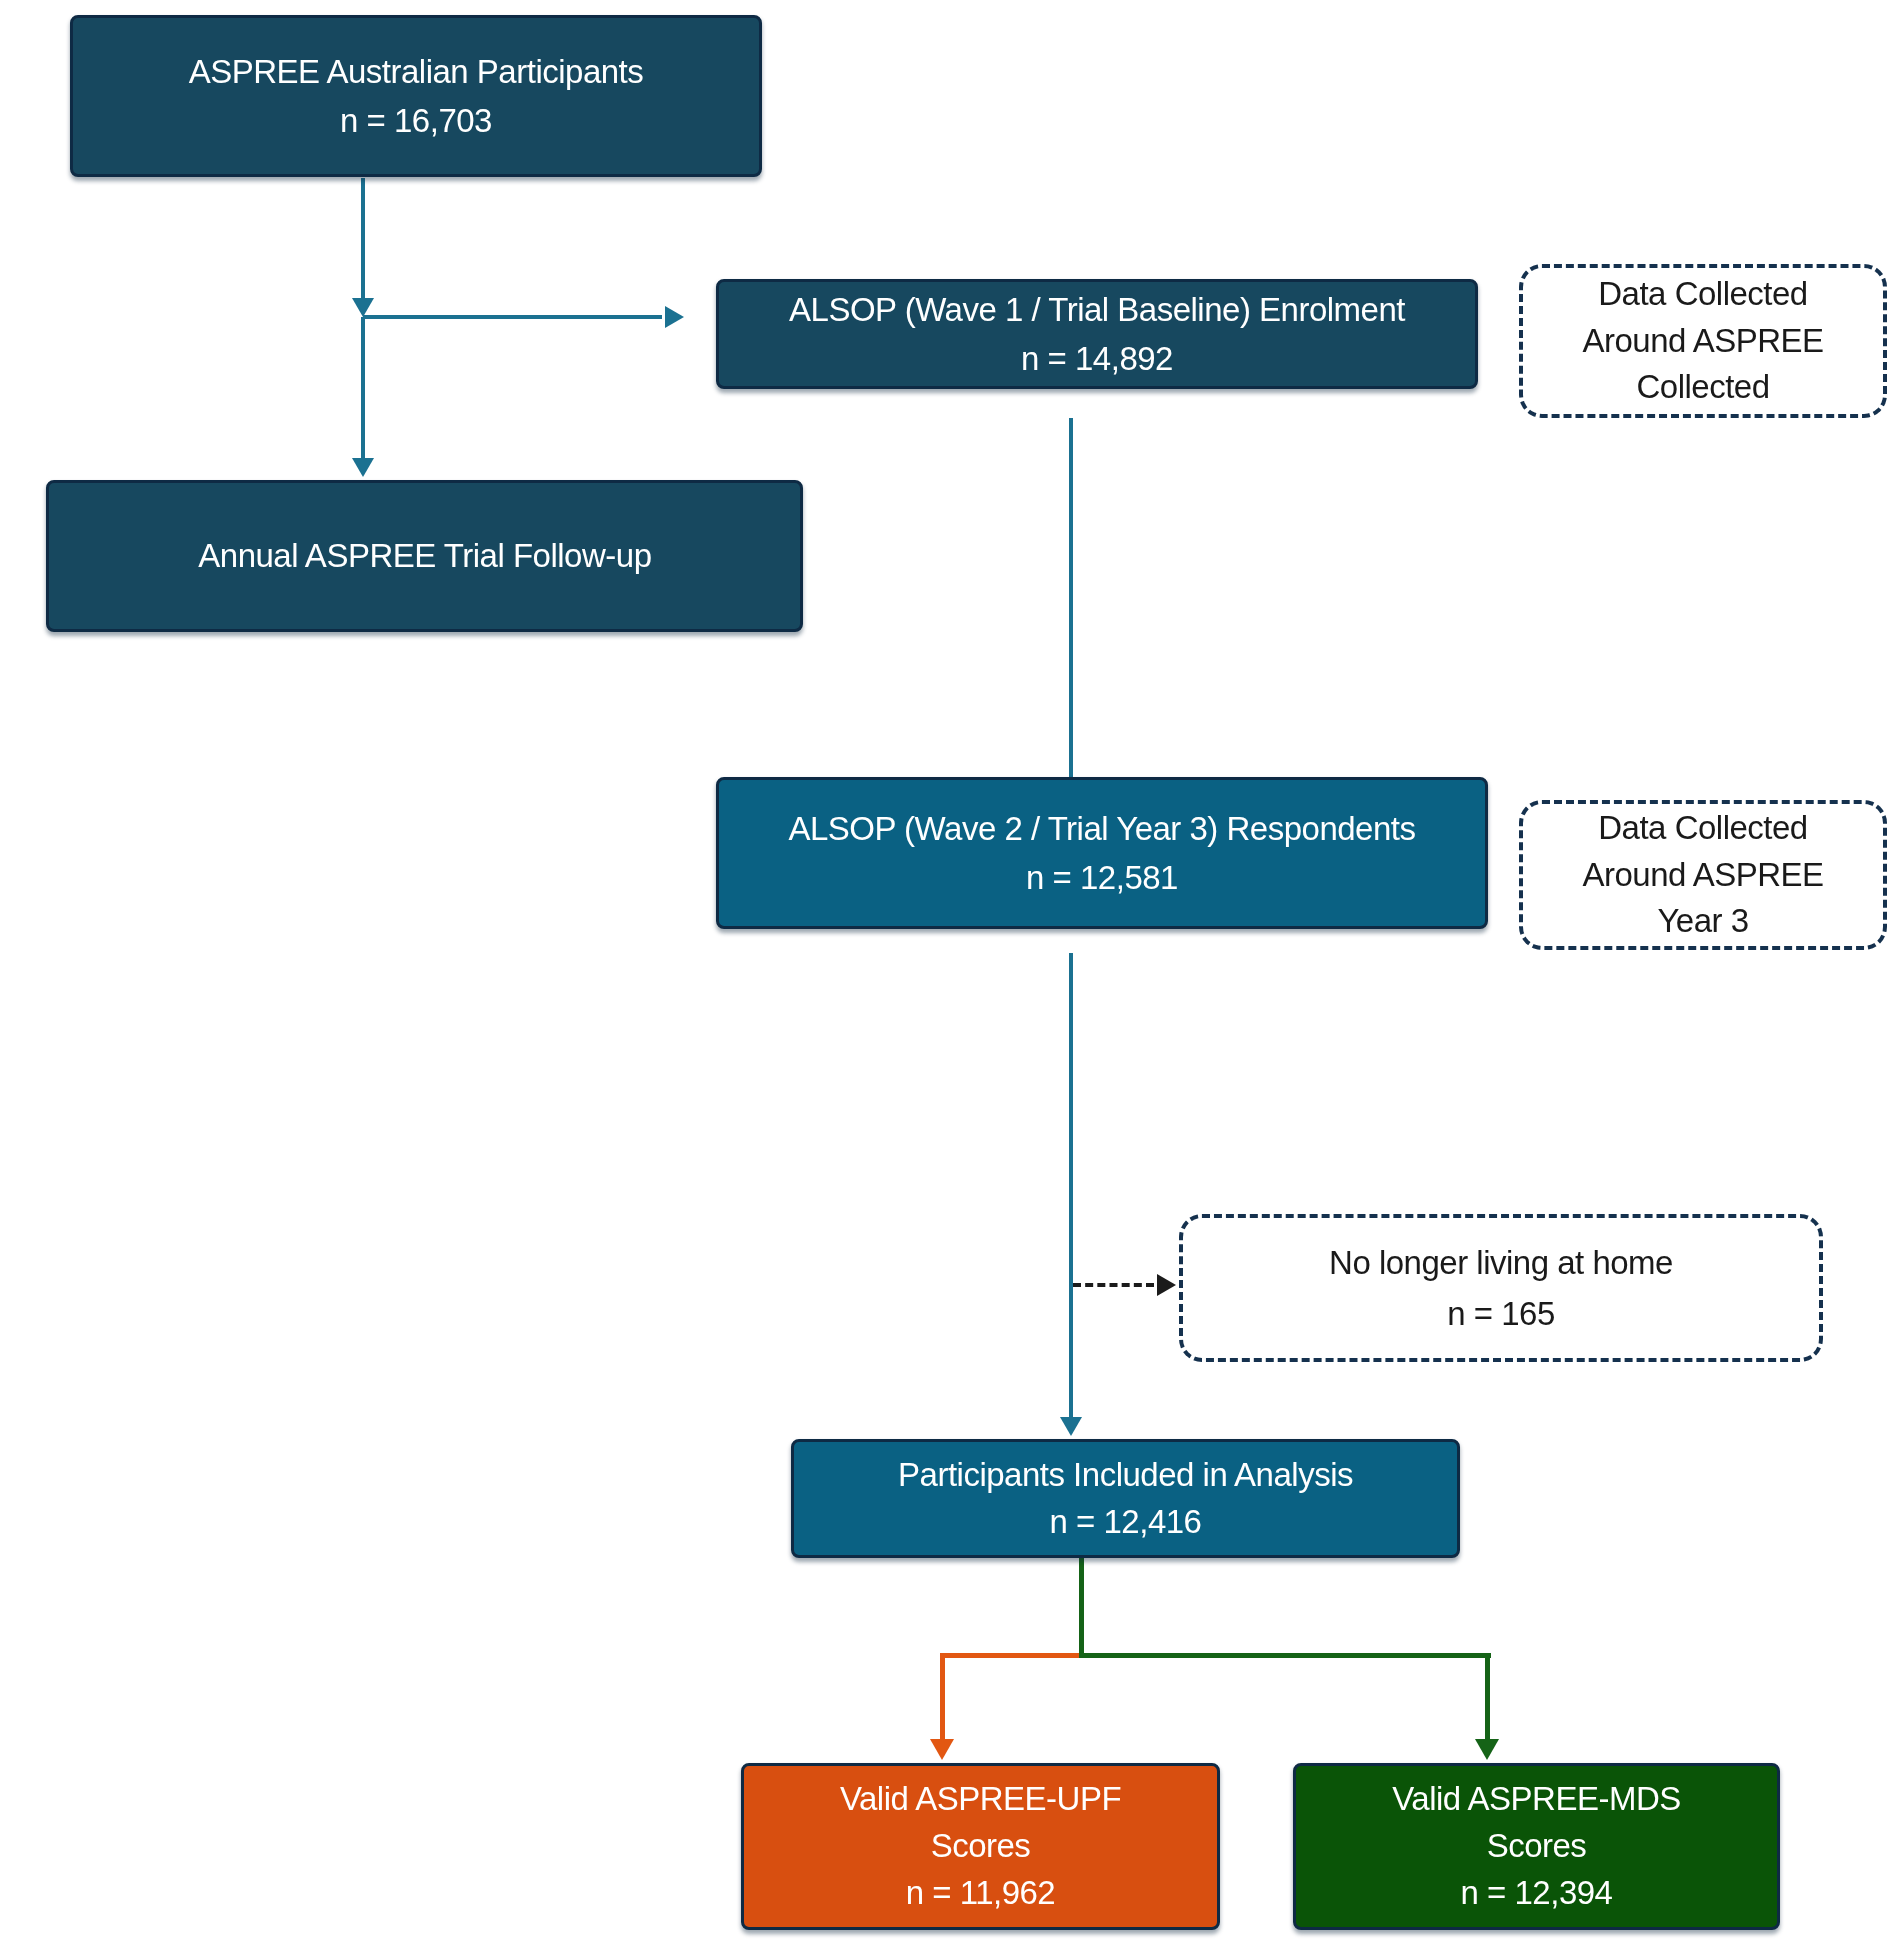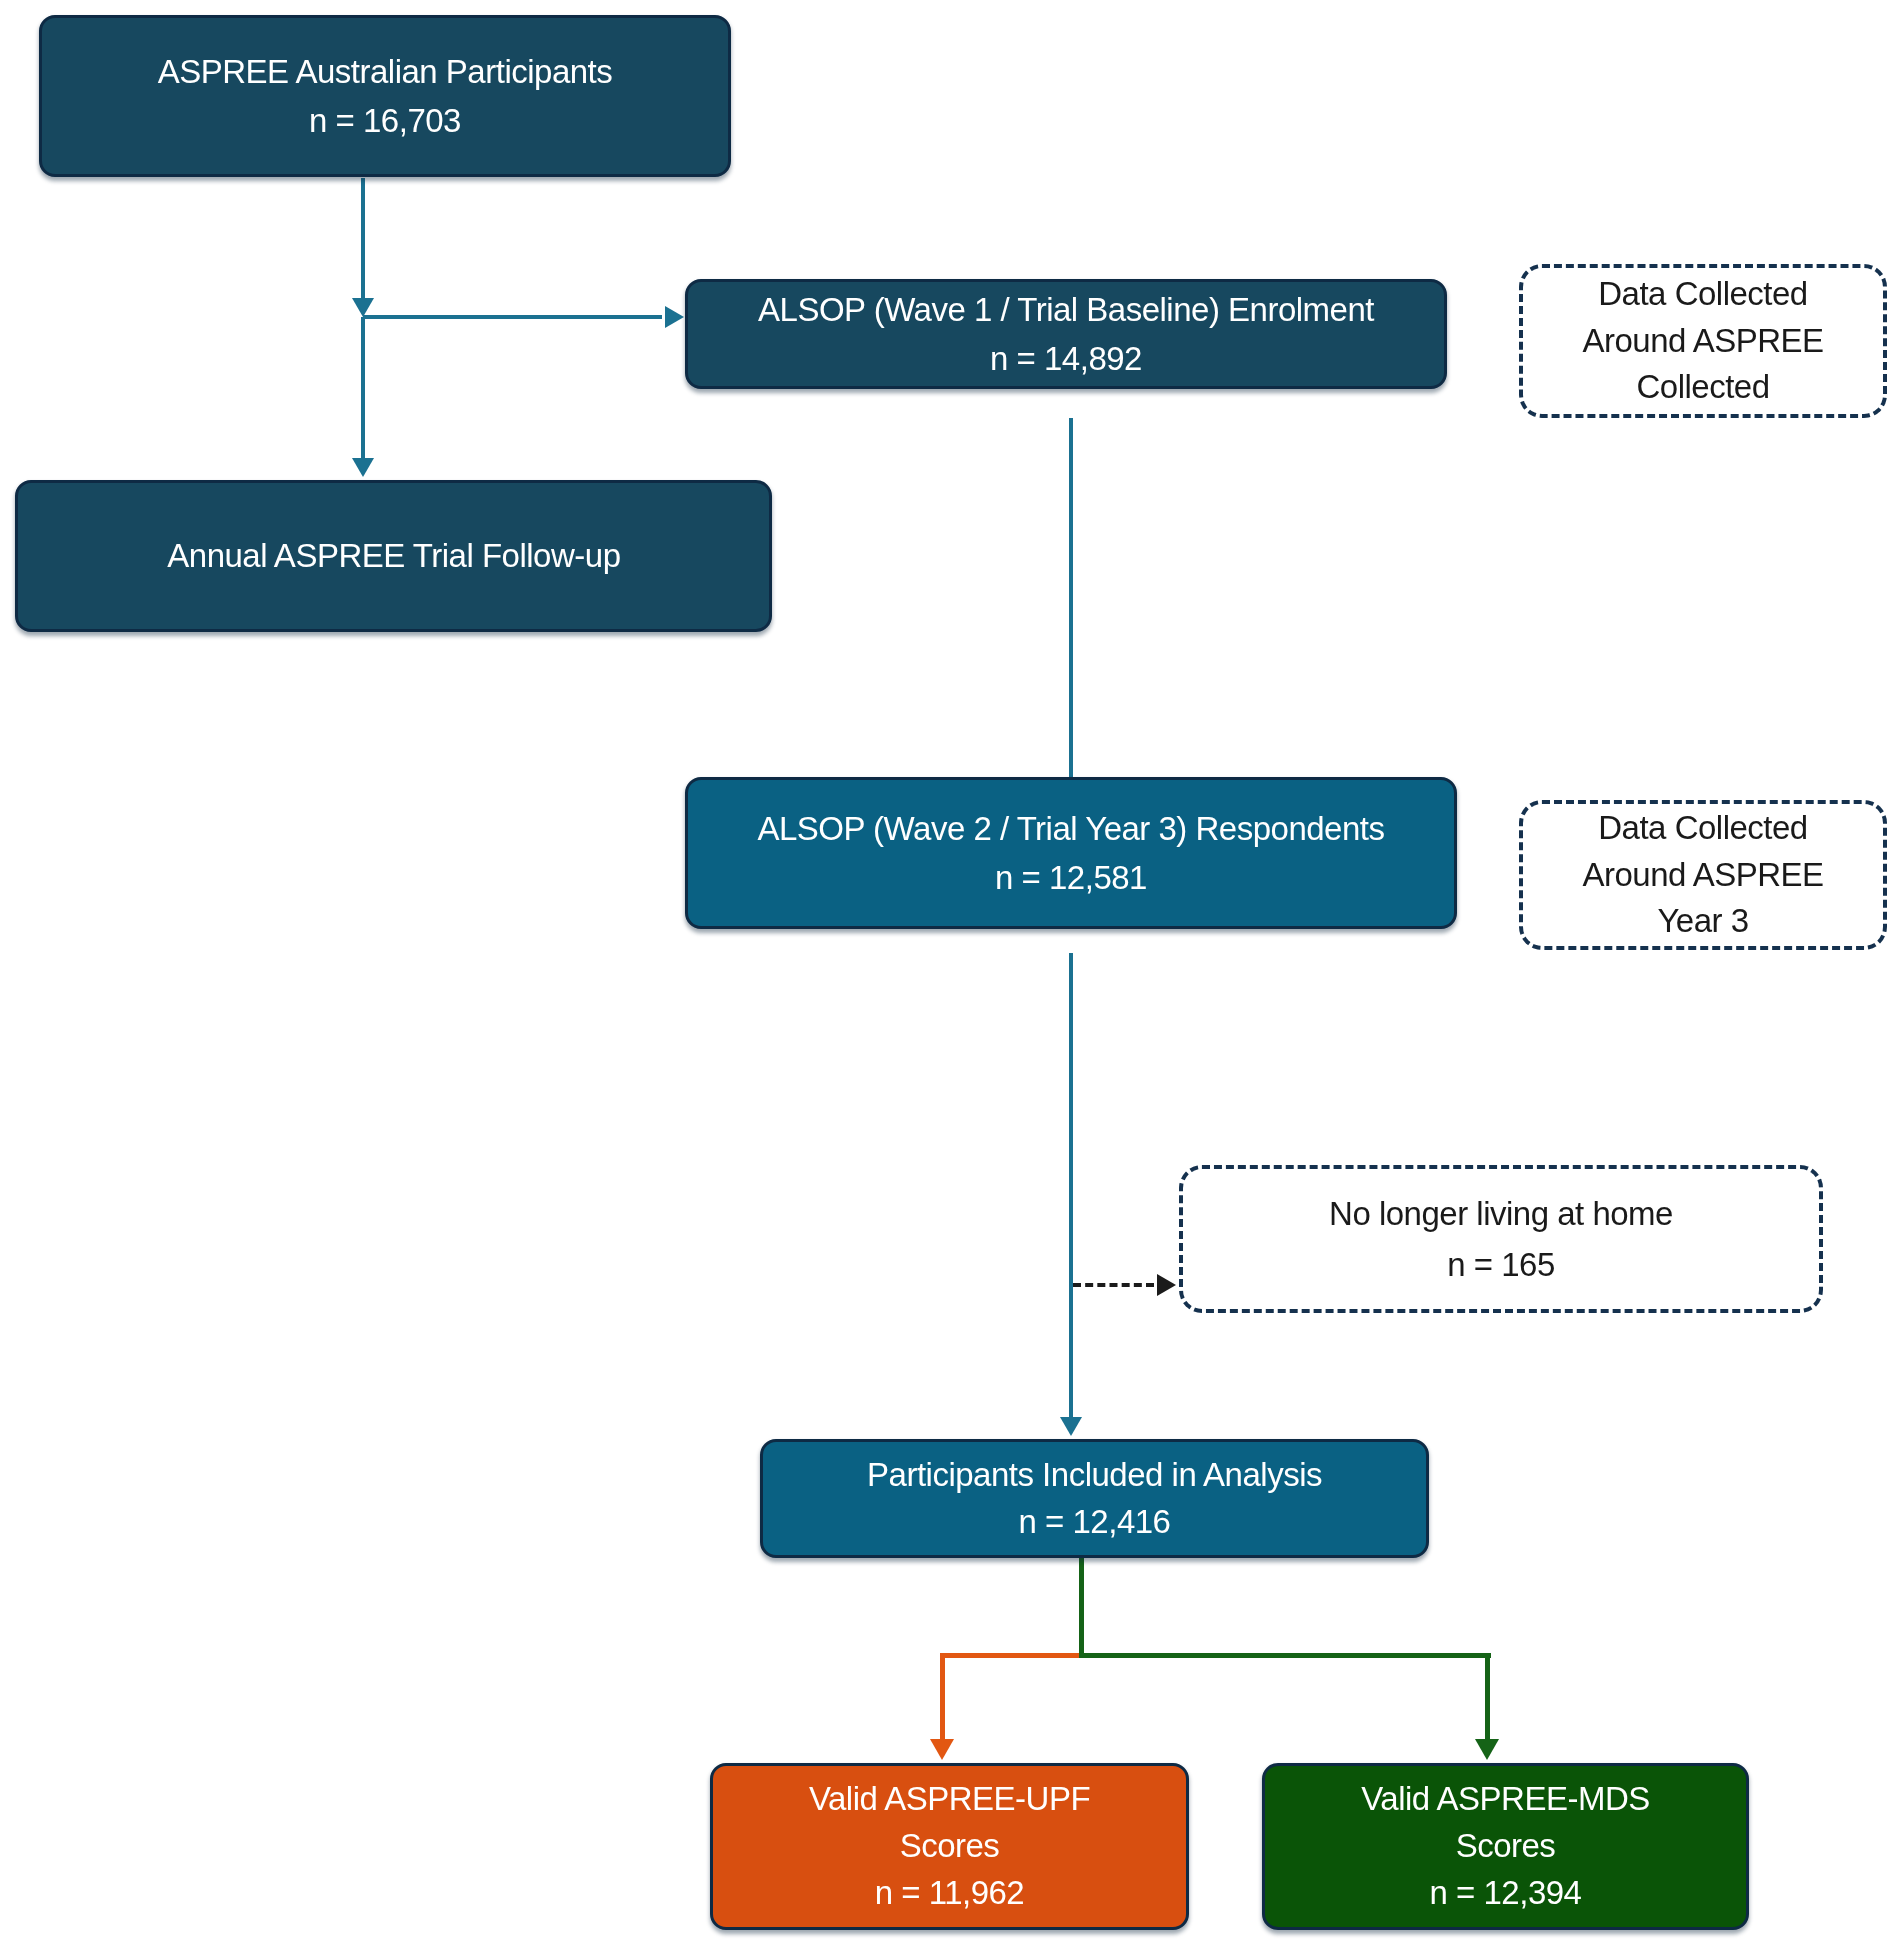--- a/index.html
+++ b/index.html
@@ -8,31 +8,32 @@
     width:1899px;
     height:1955px;
     background:#ffffff;
     font-family:"Liberation Sans", sans-serif;
     overflow:hidden;
   }
   .node{
     position:absolute;
     box-sizing:border-box;
     border:3.6px solid #0E2A44;
-    border-radius:16px;
+    border-radius:8px;
     display:flex;
     flex-direction:column;
     align-items:center;
     justify-content:center;
     text-align:center;
     color:#ffffff;
     font-size:33px;
     line-height:1.5;
     letter-spacing:-0.5px;
     box-shadow:0 3.6px 4.6px rgba(13,38,60,0.40);
+    margin-left:31px;
   }
   .fill-dark{background:#17485F;}
   .fill-med{background:#0A6183;}
   .fill-orange{background:#D84F10;}
   .fill-green{background:#0A5407;}
   .note{
     position:absolute;
     box-sizing:border-box;
     background:#ffffff;
     border:4.1px dashed #15314E;
@@ -117,21 +118,21 @@
     <span>ALSOP (Wave 2 / Trial Year 3) Respondents</span>
     <span>n = 12,581</span>
   </div>
 
   <div class="note" style="left:1519px;top:800px;width:368px;height:150px;">
     <span>Data Collected</span>
     <span>Around ASPREE</span>
     <span>Year 3</span>
   </div>
 
-  <div class="note" style="left:1179px;top:1165px;width:644px;height:148px;line-height:1.55;">
+  <div class="note" style="left:1179px;top:1214px;width:644px;height:148px;line-height:1.55;">
     <span>No longer living at home</span>
     <span>n = 165</span>
   </div>
 
   <div class="node fill-med" style="left:760px;top:1439px;width:669px;height:119px;line-height:1.42;">
     <span>Participants Included in Analysis</span>
     <span>n = 12,416</span>
   </div>
 
   <div class="node fill-orange" style="left:710px;top:1763px;width:479px;height:167px;line-height:1.42;">

